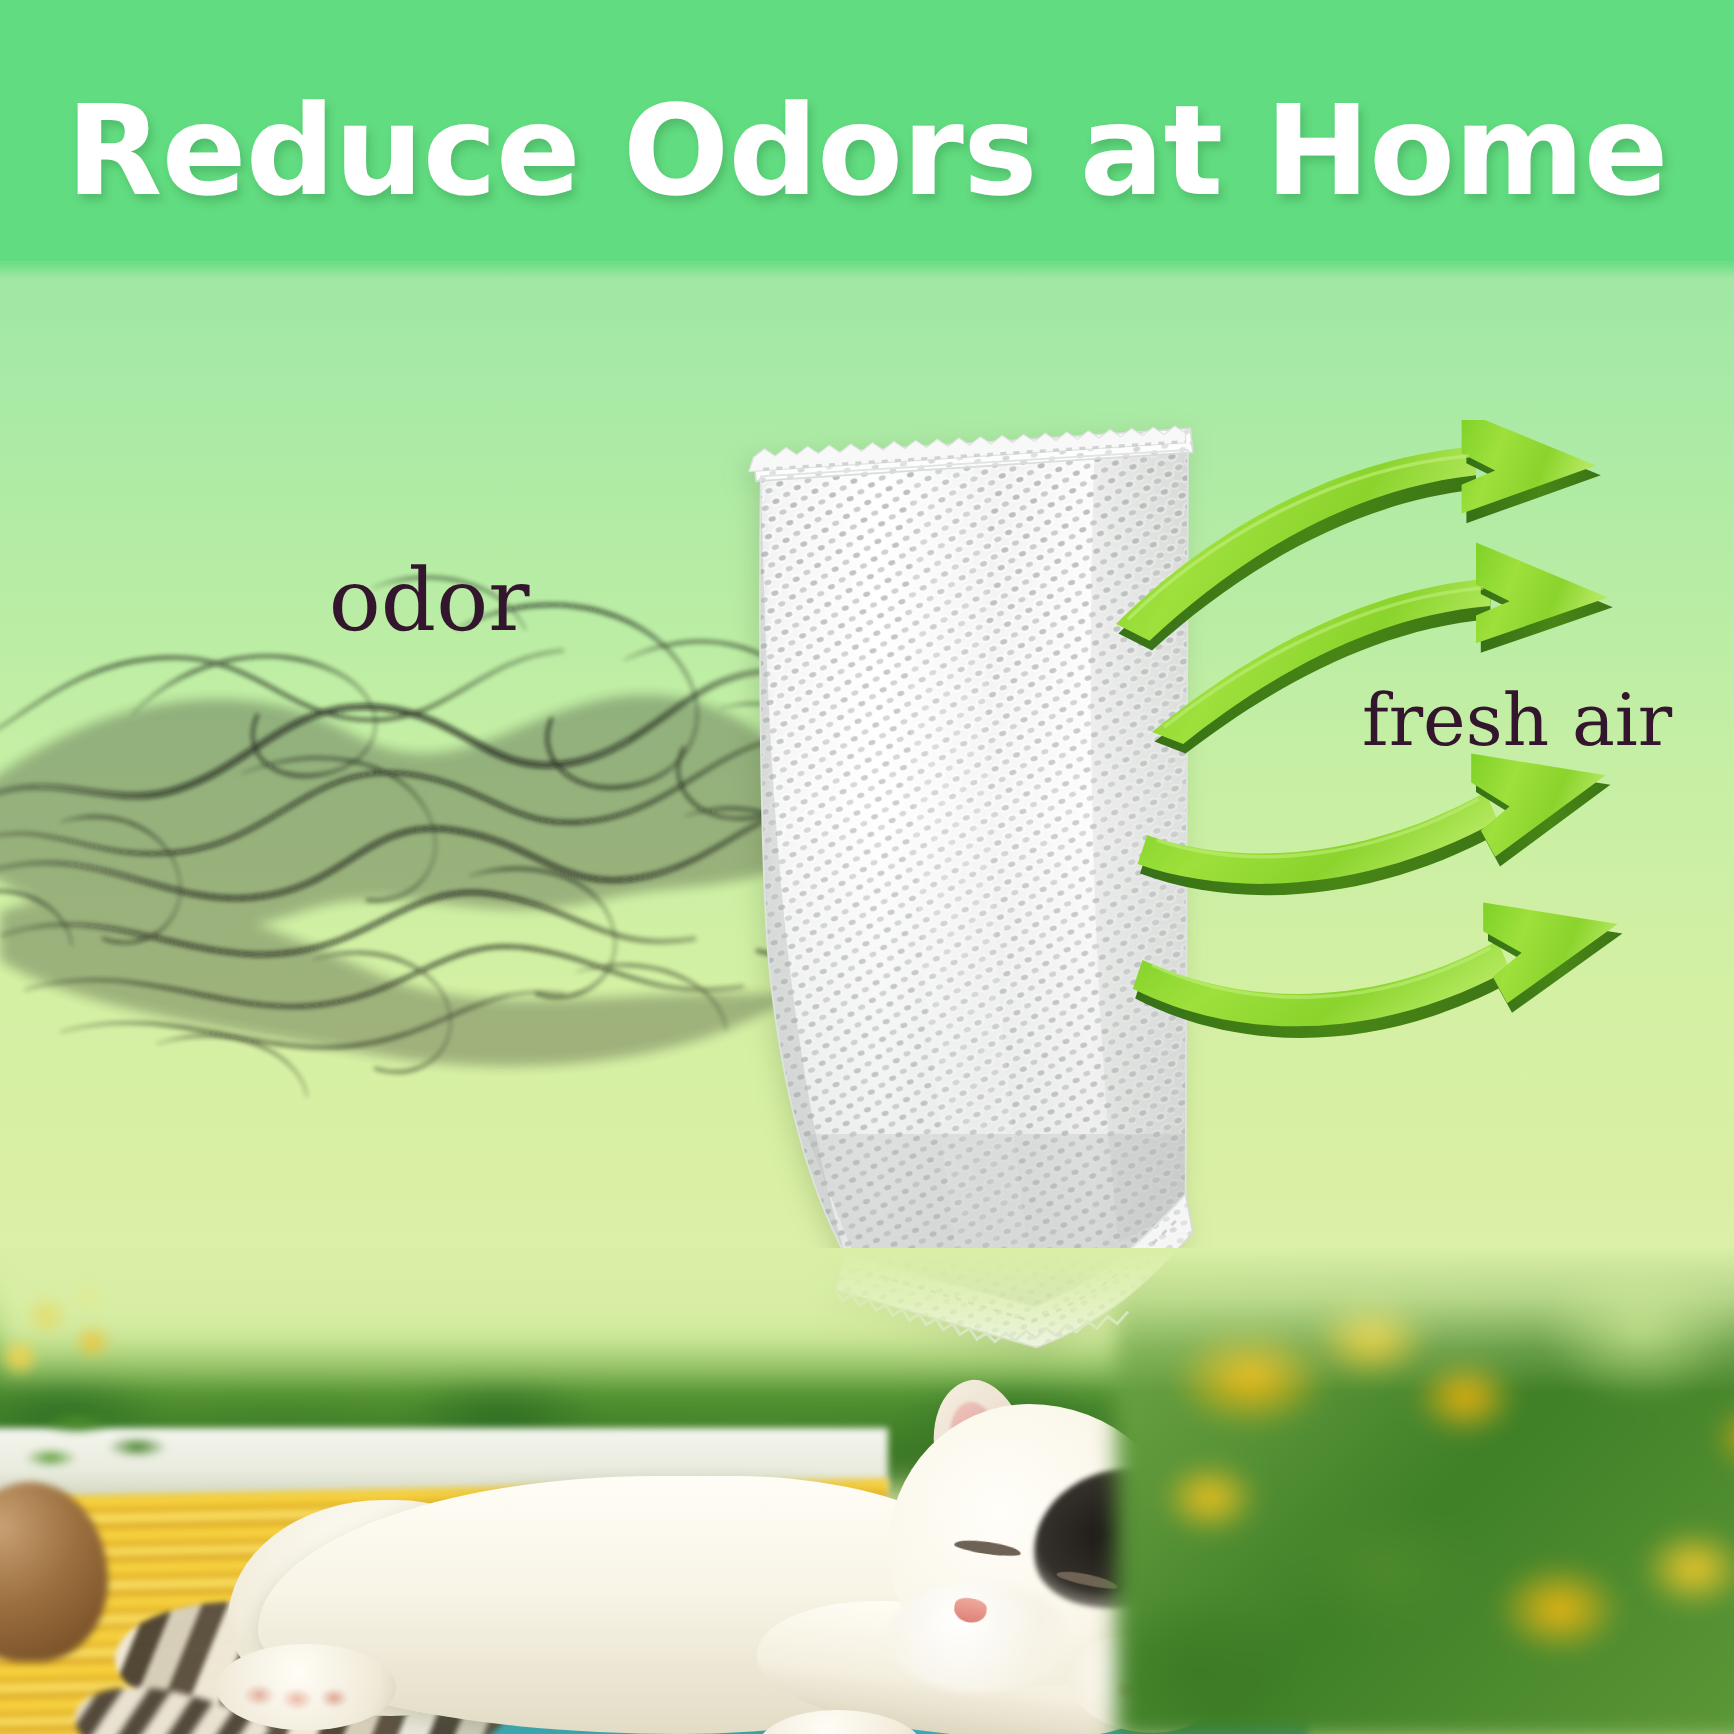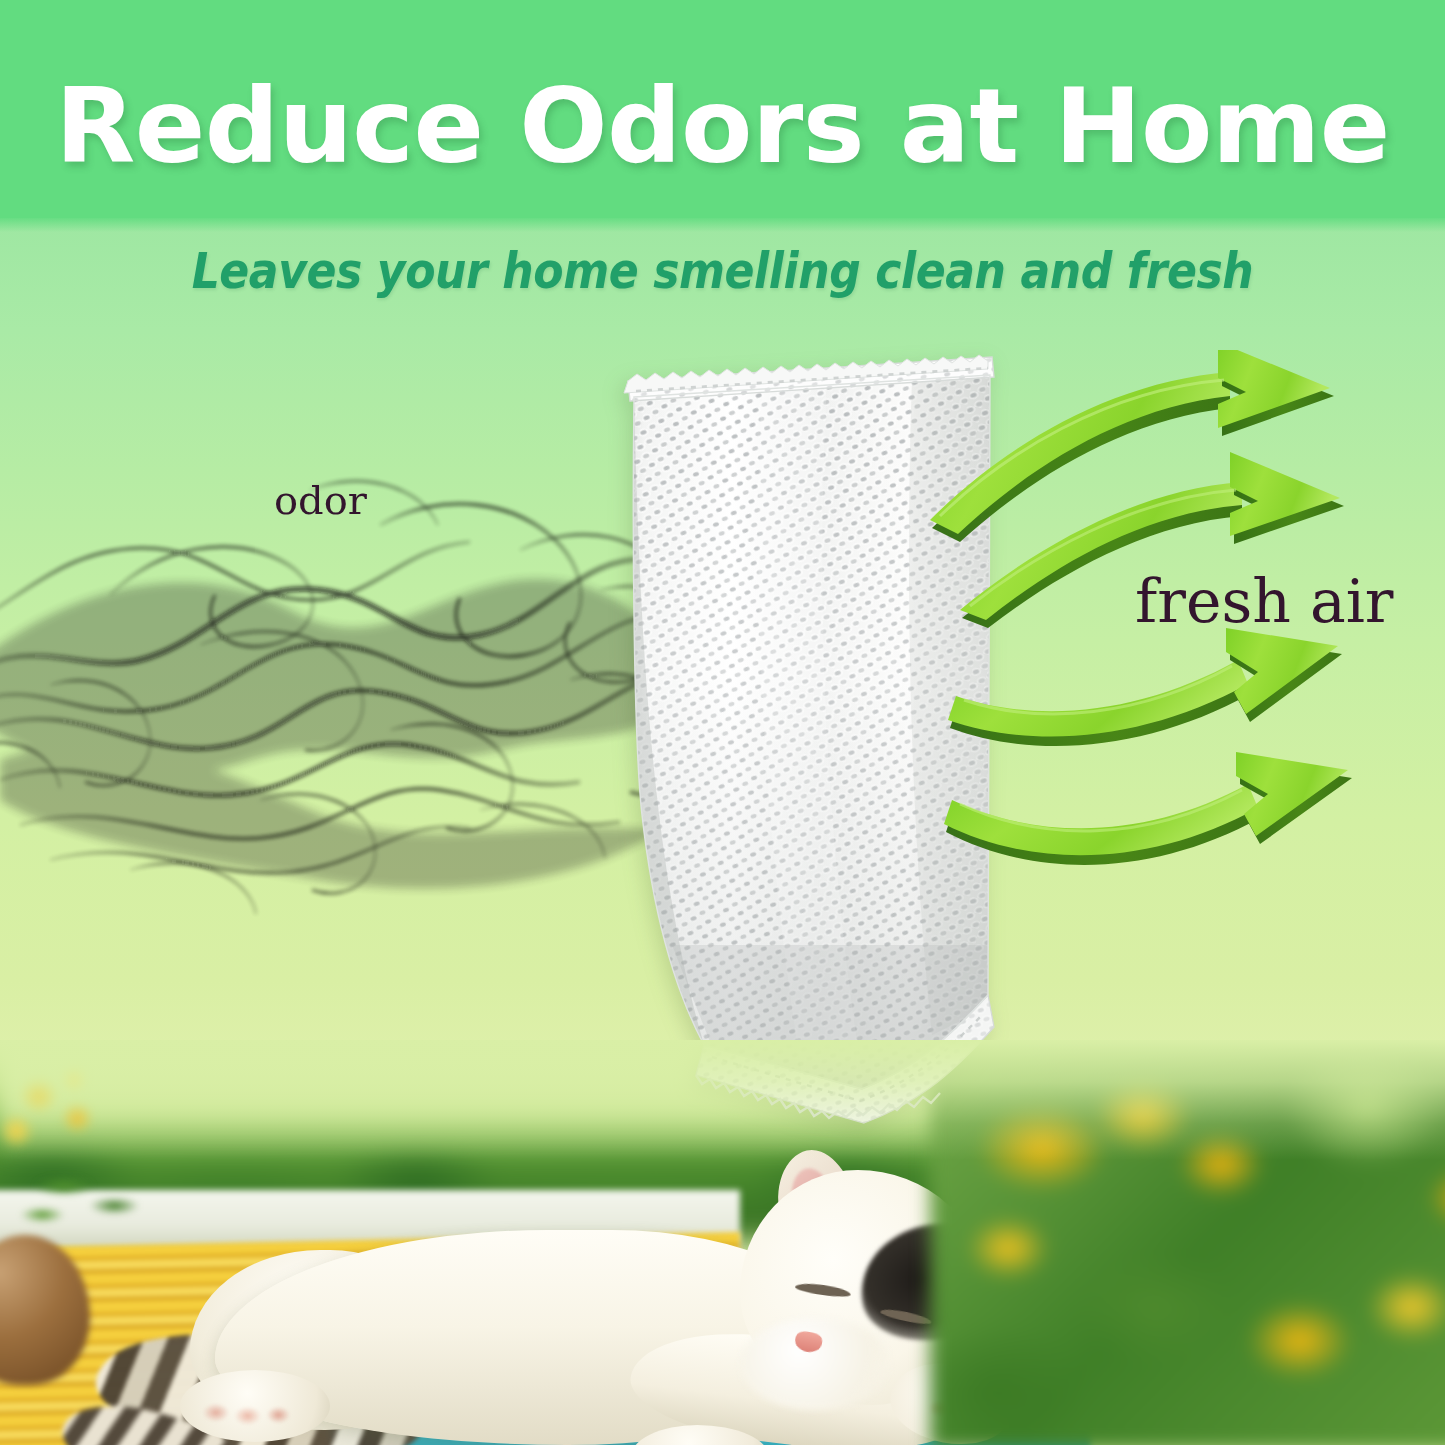--- a/index.html
+++ b/index.html
@@ -400,22 +400,22 @@
   .label {
     position: absolute;
     font-family: "DejaVu Serif", serif;
     font-weight: 400;
     color: #33152e;
     line-height: 1;
     white-space: nowrap;
   }
   .label-odor {
     left: 274px;
-    top: 480px;
-    font-size: 40px;
+    top: 464px;
+    font-size: 72px;
   }
   .label-fresh {
     left: 1135px;
     top: 571px;
     font-size: 60px;
   }
 </style>
 </head>
 <body>
 
@@ -625,15 +625,14 @@
       <path d="M30,454 C112,492 216,492 312,440" fill="none" stroke="#c0ee7c" stroke-width="3" opacity="0.6"></path>
     </g>
   </svg>
 
   <div class="label label-odor">odor</div>
 
   <div class="label label-fresh">fresh air</div>
 
   <div class="title-band"></div>
   <div class="title">Reduce Odors at Home</div>
-  <div class="subtitle">Leaves your home smelling clean and fresh</div>
 
 </div>
 
 </body></html>

